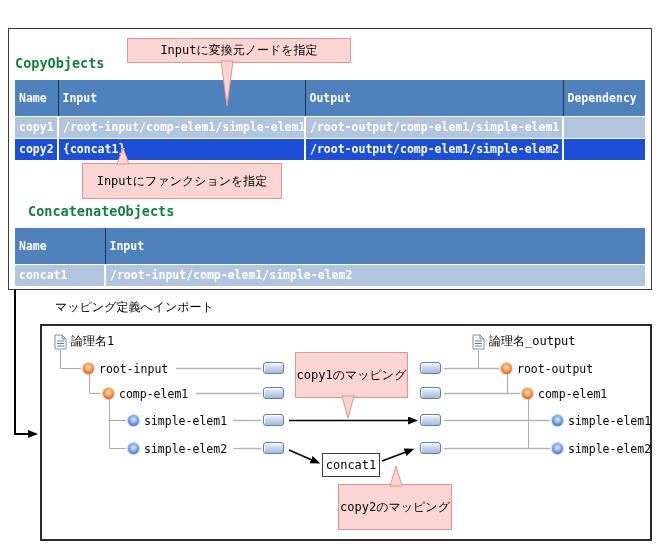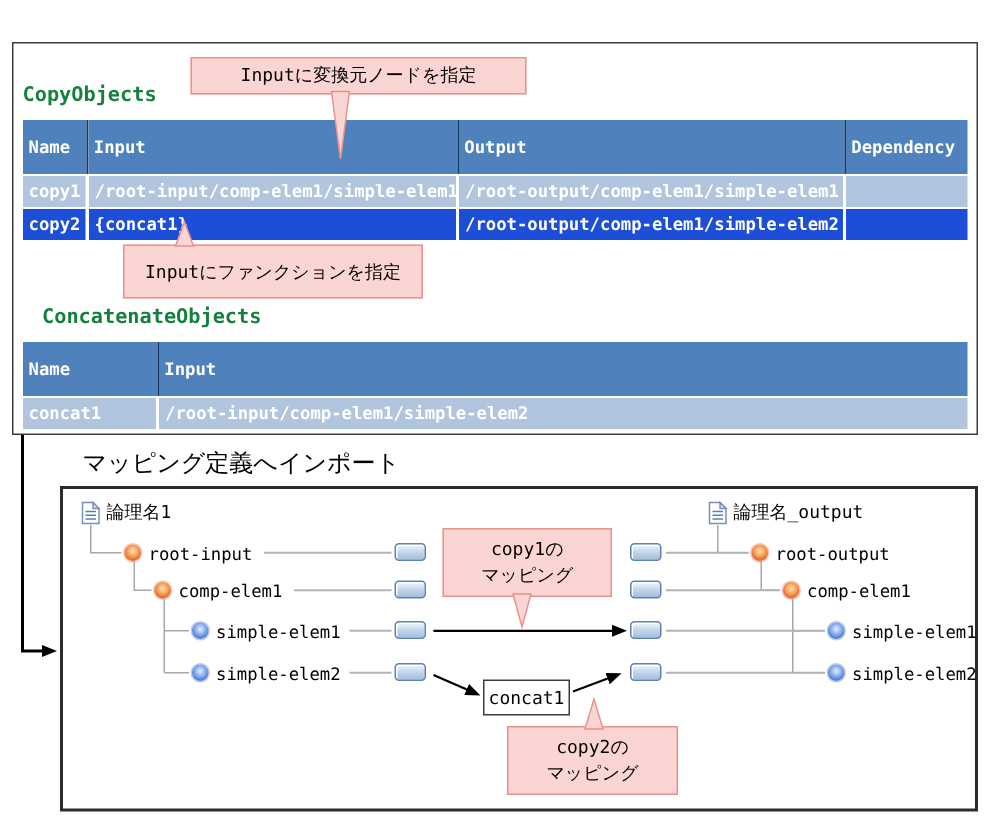--- a/index.html
+++ b/index.html
@@ -19,40 +19,40 @@
   .botbox  { left:40px; top:324px; width:612px; height:217px; border:2px solid #2b2b2b; }
   .heading {
     position:absolute; font-size:13.5px; font-weight:bold; color:#15803d;
     white-space:nowrap;
   }
   .callout {
     position:absolute; background:#FBD5D3; border:1px solid #E9918C;
     color:#000; font-size:12px; display:flex; align-items:center;
     justify-content:center; text-align:center; z-index:5; white-space:nowrap;
   }
-  .callout.two { flex-direction:column; line-height:17px; }
+  .callout.two { flex-direction:row; line-height:17px; }
   table.tbl {
     position:absolute; border-collapse:collapse; table-layout:fixed;
     width:630px; font-size:11.5px;
   }
   table.tbl th {
     background:#4F81BD; color:#fff; font-weight:bold; text-align:left;
     height:36px; padding:0 0 0 4px; border-right:1px solid #17375E;
     border-bottom:1px solid #fff; white-space:nowrap; overflow:hidden;
   }
   table.tbl th:last-child { border-right:none; }
   table.tbl td {
     color:#fff; height:22px; padding:0 0 0 4px;
     border-right:2px solid #fff; border-bottom:1px solid #fff;
     white-space:nowrap; overflow:hidden;font-weight:bold;
   }
   table.tbl td:last-child { border-right:none; }
   table.tbl tr.r1 td { background:#B1C5DE; }
   table.tbl tr.r2 td { background:#1d4ed8; }
-  .import-label { position:absolute; left:55px; top:299px; font-size:16px; color:#000; }
+  .import-label { position:absolute; left:55px; top:299px; font-size:12px; color:#000; }
   .docrow {
     position:absolute; display:flex; align-items:flex-end; gap:4px;
     font-size:12px; color:#000; white-space:nowrap;
   }
   .node {
     position:absolute; display:flex; align-items:center; gap:5px;
     font-size:11.5px; color:#000; white-space:nowrap; height:13px;
   }
   .dot { width:11px; height:11px; border-radius:50%; flex:0 0 11px; }
   .dot.orange {

